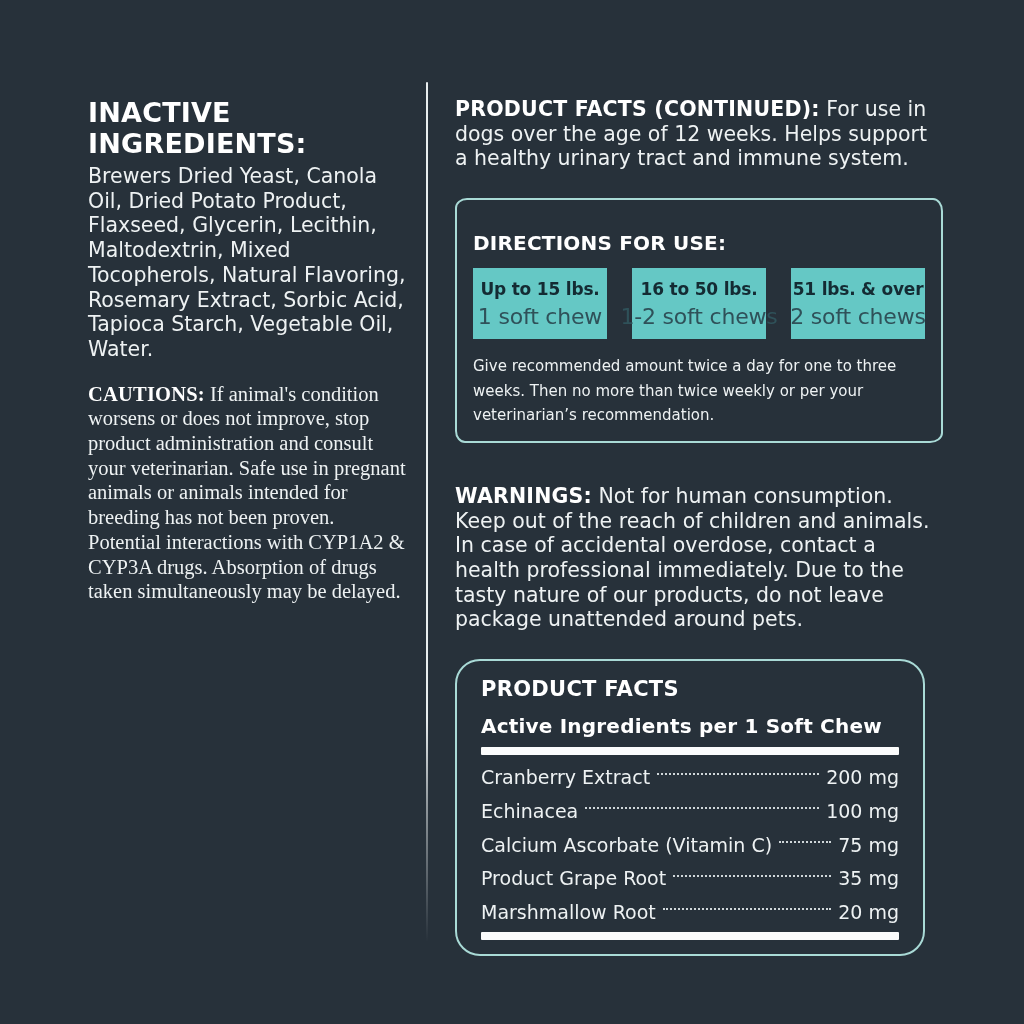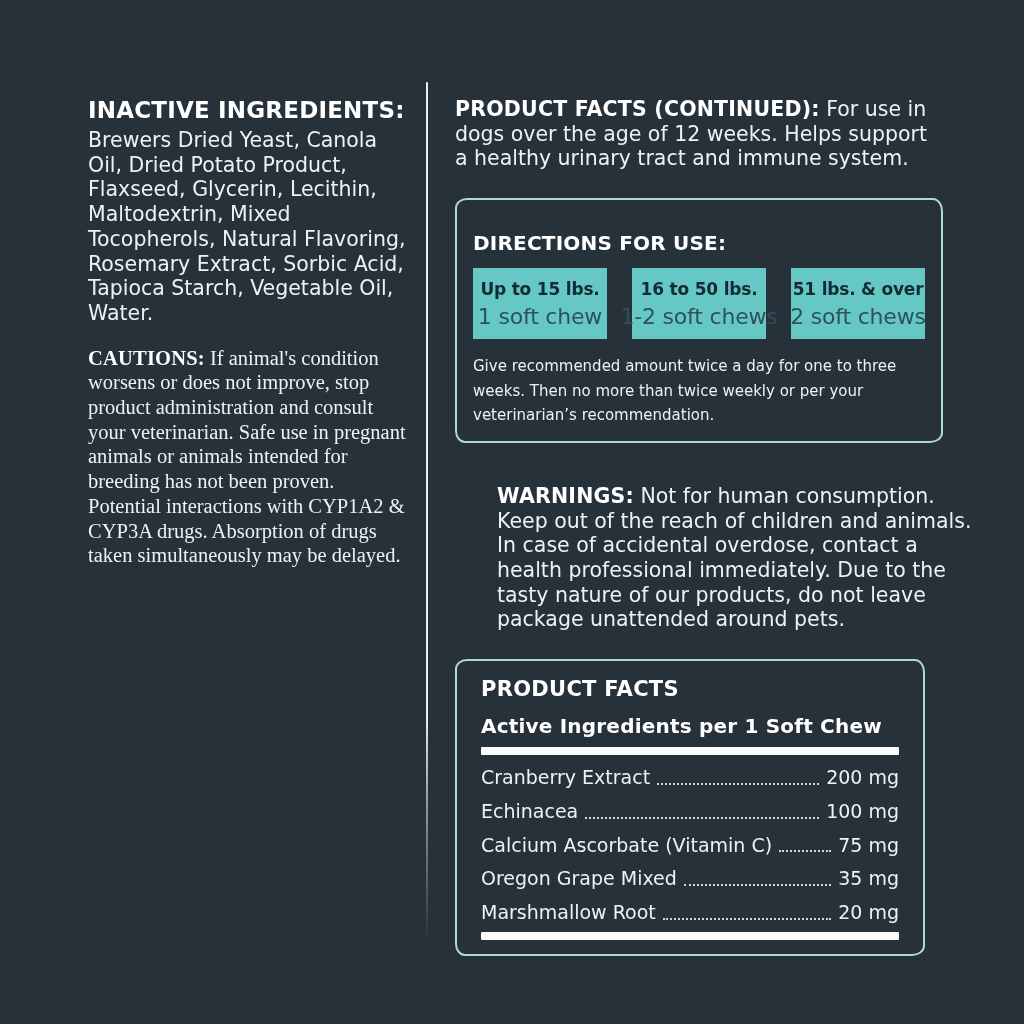--- a/index.html
+++ b/index.html
@@ -28,29 +28,29 @@
       #e8edee 0%, #e8edee 74%,
       rgba(232,237,238,.55) 84%,
       rgba(232,237,238,.25) 93%,
       transparent 100%);
     border-radius:1px;
   }
   .left-col{position:absolute;left:88px;top:97px;width:322px;}
   .right-col{position:absolute;left:455px;top:97px;width:488px;}
 
   .sec-heading{
-    font-size:23px;font-weight:bold;color:var(--white);
+    font-size:27px;font-weight:bold;color:var(--white);
     margin:0 0 5px 0;letter-spacing:.2px;
   }
   .para{
     font-size:20.5px;line-height:24.7px;margin:0;color:var(--txt);
   }
   .para b{color:var(--white);letter-spacing:.2px;}
   .cautions{margin-top:20px;font-family:Liberation Serif, serif;}
-  .warnings{margin-top:41px;width:492px;margin-left:42px;}
+  .warnings{margin-top:41px;width:492px;}
 
   .box{
     border:2px solid var(--mint);
     border-radius:12px 10px 13px 10px / 10px 13px 10px 12px;
     background:transparent;
   }
   .directions-box{
     margin-top:27px;
     padding:31px 16px 13px 16px;
   }
@@ -72,35 +72,36 @@
     font-size:22px;color:var(--teal-sub);white-space:nowrap;letter-spacing:-.2px;
   }
   .directions-body{
     font-size:15px;line-height:24.6px;margin:15px 0 0 0;color:var(--txt);
   }
 
   .pfacts-box{
     margin-top:27px;
     padding:16px 24px 14px 24px;
     width:418px;
+    border-radius:25px;
   }
   .pfacts-heading{
     font-size:21px;font-weight:bold;color:var(--white);
     margin:0;letter-spacing:.3px;
   }
   .pfacts-subheading{
     font-size:20px;font-weight:bold;color:var(--white);
     margin:13px 0 0 0;letter-spacing:.2px;
   }
   .bar{height:8px;background:var(--bar);border-radius:1px;}
   .bar-top{margin-top:9px;}
   .bar-bottom{margin-top:8px;}
   .ing-list{margin-top:6px;}
   .ing-row{
-    display:flex;align-items:flex-end;
+    display:flex;align-items:center;
     font-size:19px;line-height:21.7px;color:var(--txt);margin-top:12px;
   }
   .ing-name{white-space:nowrap;}
   .ing-leader{
     flex:1;margin:0 7px;height:1px;
     border-bottom:2px dotted var(--leader);
     transform:translateY(-4px);
     min-width:20px;
   }
   .ing-amount{white-space:nowrap;}
@@ -162,21 +163,21 @@
         <span class="ing-name">Echinacea</span>
         <span class="ing-leader"></span>
         <span class="ing-amount">100 mg</span>
       </div>
       <div class="ing-row">
         <span class="ing-name">Calcium Ascorbate (Vitamin C)</span>
         <span class="ing-leader"></span>
         <span class="ing-amount">75 mg</span>
       </div>
       <div class="ing-row">
-        <span class="ing-name">Oregon Grape Mixed</span>
+        <span class="ing-name">Product Grape Root</span>
         <span class="ing-leader"></span>
         <span class="ing-amount">35 mg</span>
       </div>
       <div class="ing-row">
         <span class="ing-name">Marshmallow Root</span>
         <span class="ing-leader"></span>
         <span class="ing-amount">20 mg</span>
       </div>
     </div>
     <div class="bar bar-bottom"></div>

